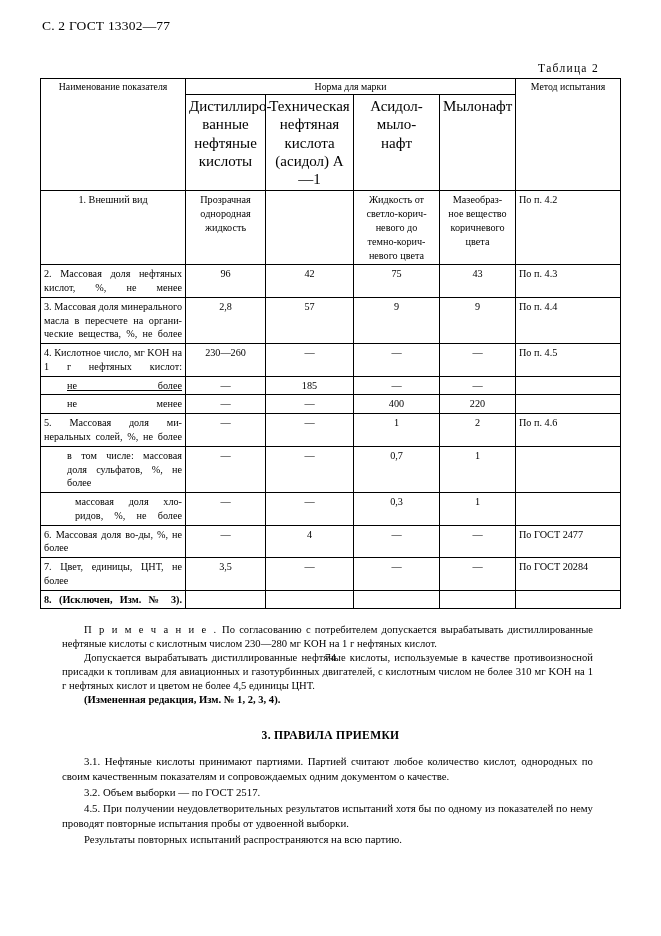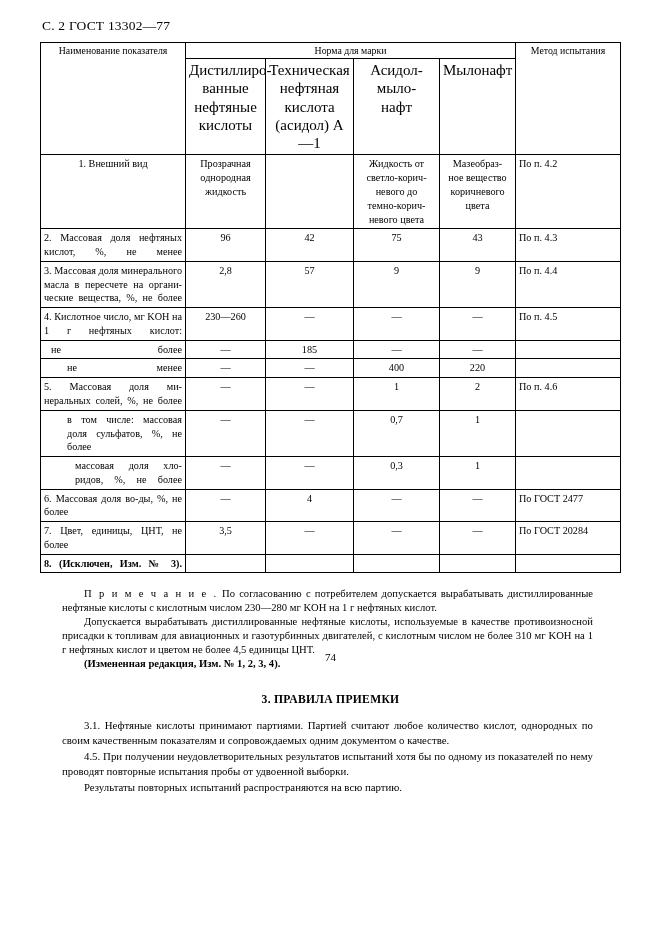--- a/index.html
+++ b/index.html
@@ -130,20 +130,21 @@
     font-size: 11px;
   }
 </style>
 </head>
 <body>
 
 <div class="page">
 
   <div class="header">С. 2 ГОСТ 13302—77</div>
 
+  <div class="table-caption">Таблица 2</div>
 
   <table class="main">
     <colgroup>
       <col style="width:145px">
       <col style="width:80px">
       <col style="width:88px">
       <col style="width:86px">
       <col style="width:76px">
       <col style="width:105px">
     </colgroup>
@@ -187,21 +188,21 @@
         </tr>
         <tr>
           <td class="namecol">4.  Кислотное  число, мг KOH на 1 г нефтяных кислот:</td>
           <td class="valcol">230—260</td>
           <td class="valcol">—</td>
           <td class="valcol">—</td>
           <td class="valcol">—</td>
           <td class="methcol">По п. 4.5</td>
         </tr>
         <tr>
-          <td class="namecol" style="padding-left: 10px;">не более</td>
+          <td class="namecol" style="padding-left: 26px; text-decoration: underline;">не более</td>
           <td class="valcol">—</td>
           <td class="valcol">185</td>
           <td class="valcol">—</td>
           <td class="valcol">—</td>
           <td class="methcol"></td>
         </tr>
         <tr>
           <td class="namecol" style="padding-left: 26px;">не менее</td>
           <td class="valcol">—</td>
           <td class="valcol">—</td>
@@ -263,18 +264,19 @@
   <div class="note">
     <p><span class="sp">П р и м е ч а н и е .</span><span> По согласованию с потребителем допускается вырабатывать дистиллированные нефтяные кислоты с кислотным числом 230—280 мг KOH на 1 г нефтяных кислот.</span></p>
     <p>Допускается вырабатывать дистиллированные нефтяные кислоты, используемые в качестве противоизносной присадки к топливам для авиационных и газотурбинных двигателей, с кислотным числом не более 310 мг KOH на 1 г нефтяных кислот и цветом не более 4,5 единицы ЦНТ.</p>
     <p class="bold">(Измененная редакция, Изм. № 1, 2, 3, 4).</p>
   </div>
 
   <div class="section-title">3.  ПРАВИЛА ПРИЕМКИ</div>
 
   <div class="body-text">
     <p>3.1. Нефтяные кислоты принимают партиями. Партией считают любое количество кислот, однородных по своим качественным показателям и сопровождаемых одним документом о качестве.</p>
+    <p>3.2. Объем выборки — по ГОСТ 2517.</p>
     <p>4.5. При получении неудовлетворительных результатов испытаний хотя бы по одному из показателей по нему проводят повторные испытания пробы от удвоенной выборки.</p>
     <p>Результаты повторных испытаний распространяются на всю партию.</p>
   </div>
 
   <div class="pagenum">74</div>
 </div>
 
 </body></html>

